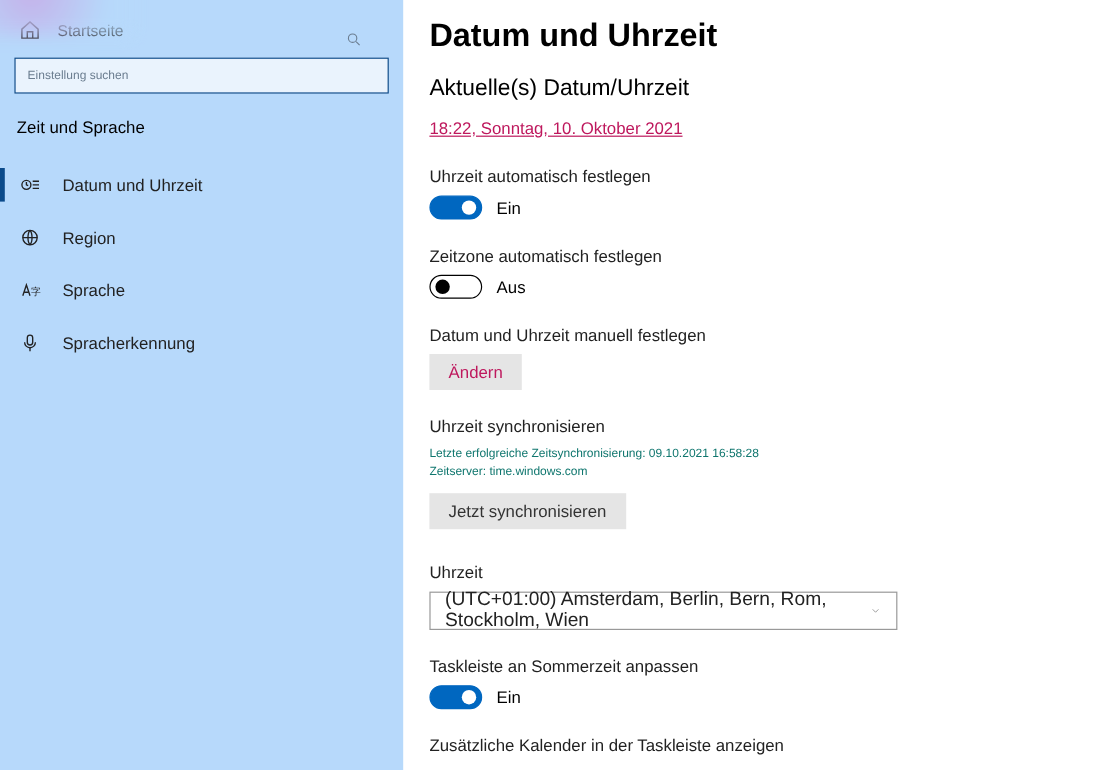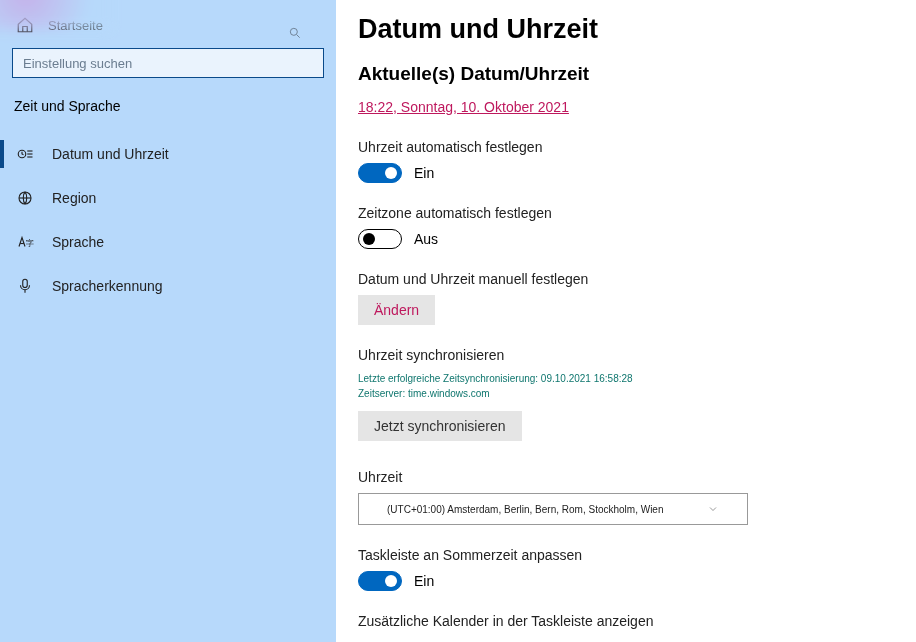--- a/index.html
+++ b/index.html
@@ -41,21 +41,21 @@
   .home-row span { font-size: 13px; color: #222; }
   .search-wrap {
     margin: 8px 12px 14px 12px;
   }
   .search {
     width: 100%;
     height: 30px;
     border: 1px solid #0a4a8a;
     background: #eaf3fd;
     padding: 0 28px 0 10px;
-    font-size: 13px;
+    font-size: 10px;
     color: #333;
     outline: none;
   }
   .search::placeholder { color: #6b7d90; font-style: normal; }
   .search-icon {
     position: absolute;
     right: 22px;
     margin-top: -22px;
     width: 14px; height: 14px;
     stroke: #6b7d90;
@@ -92,21 +92,21 @@
     padding: 10px 30px 20px 22px;
     overflow-y: auto;
   }
   h1 {
     font-size: 27px;
     font-weight: 600;
     margin: 4px 0 18px 0;
   }
   h2 {
     font-size: 19px;
-    font-weight: 700;
+    font-weight: 400;
     margin: 0 0 14px 0;
   }
   .datetime {
     font-size: 14px;
     color: #be185d;
     margin-bottom: 24px;
     text-decoration: underline;
   }
   .setting-block { margin-bottom: 22px; }
   .setting-label {
@@ -152,23 +152,23 @@
   .btn.disabled { color: #be185d; cursor: default; }
   .sync-block { margin-bottom: 28px; }
   .sync-meta { font-size: 10px; color: #0f766e; line-height: 1.5; margin: 4px 0 10px 0; }
   .select {
     width: 390px;
     height: 32px;
     border: 1px solid #999;
     display: flex;
     align-items: center;
     justify-content: space-between;
-    padding: 0 28px;
-    cursor: pointer;
-    font-size: 10px;
+    padding: 0 12px;
+    cursor: pointer;
+    font-size: 16px;
     color: #222;
     background: #fff;
   }
   .chev { width: 12px; height: 12px; stroke: #555; fill:none; stroke-width:1.2; }
 </style>
 </head>
 <body>
 
 <div class="sidebar">
   <div class="blob"></div>

